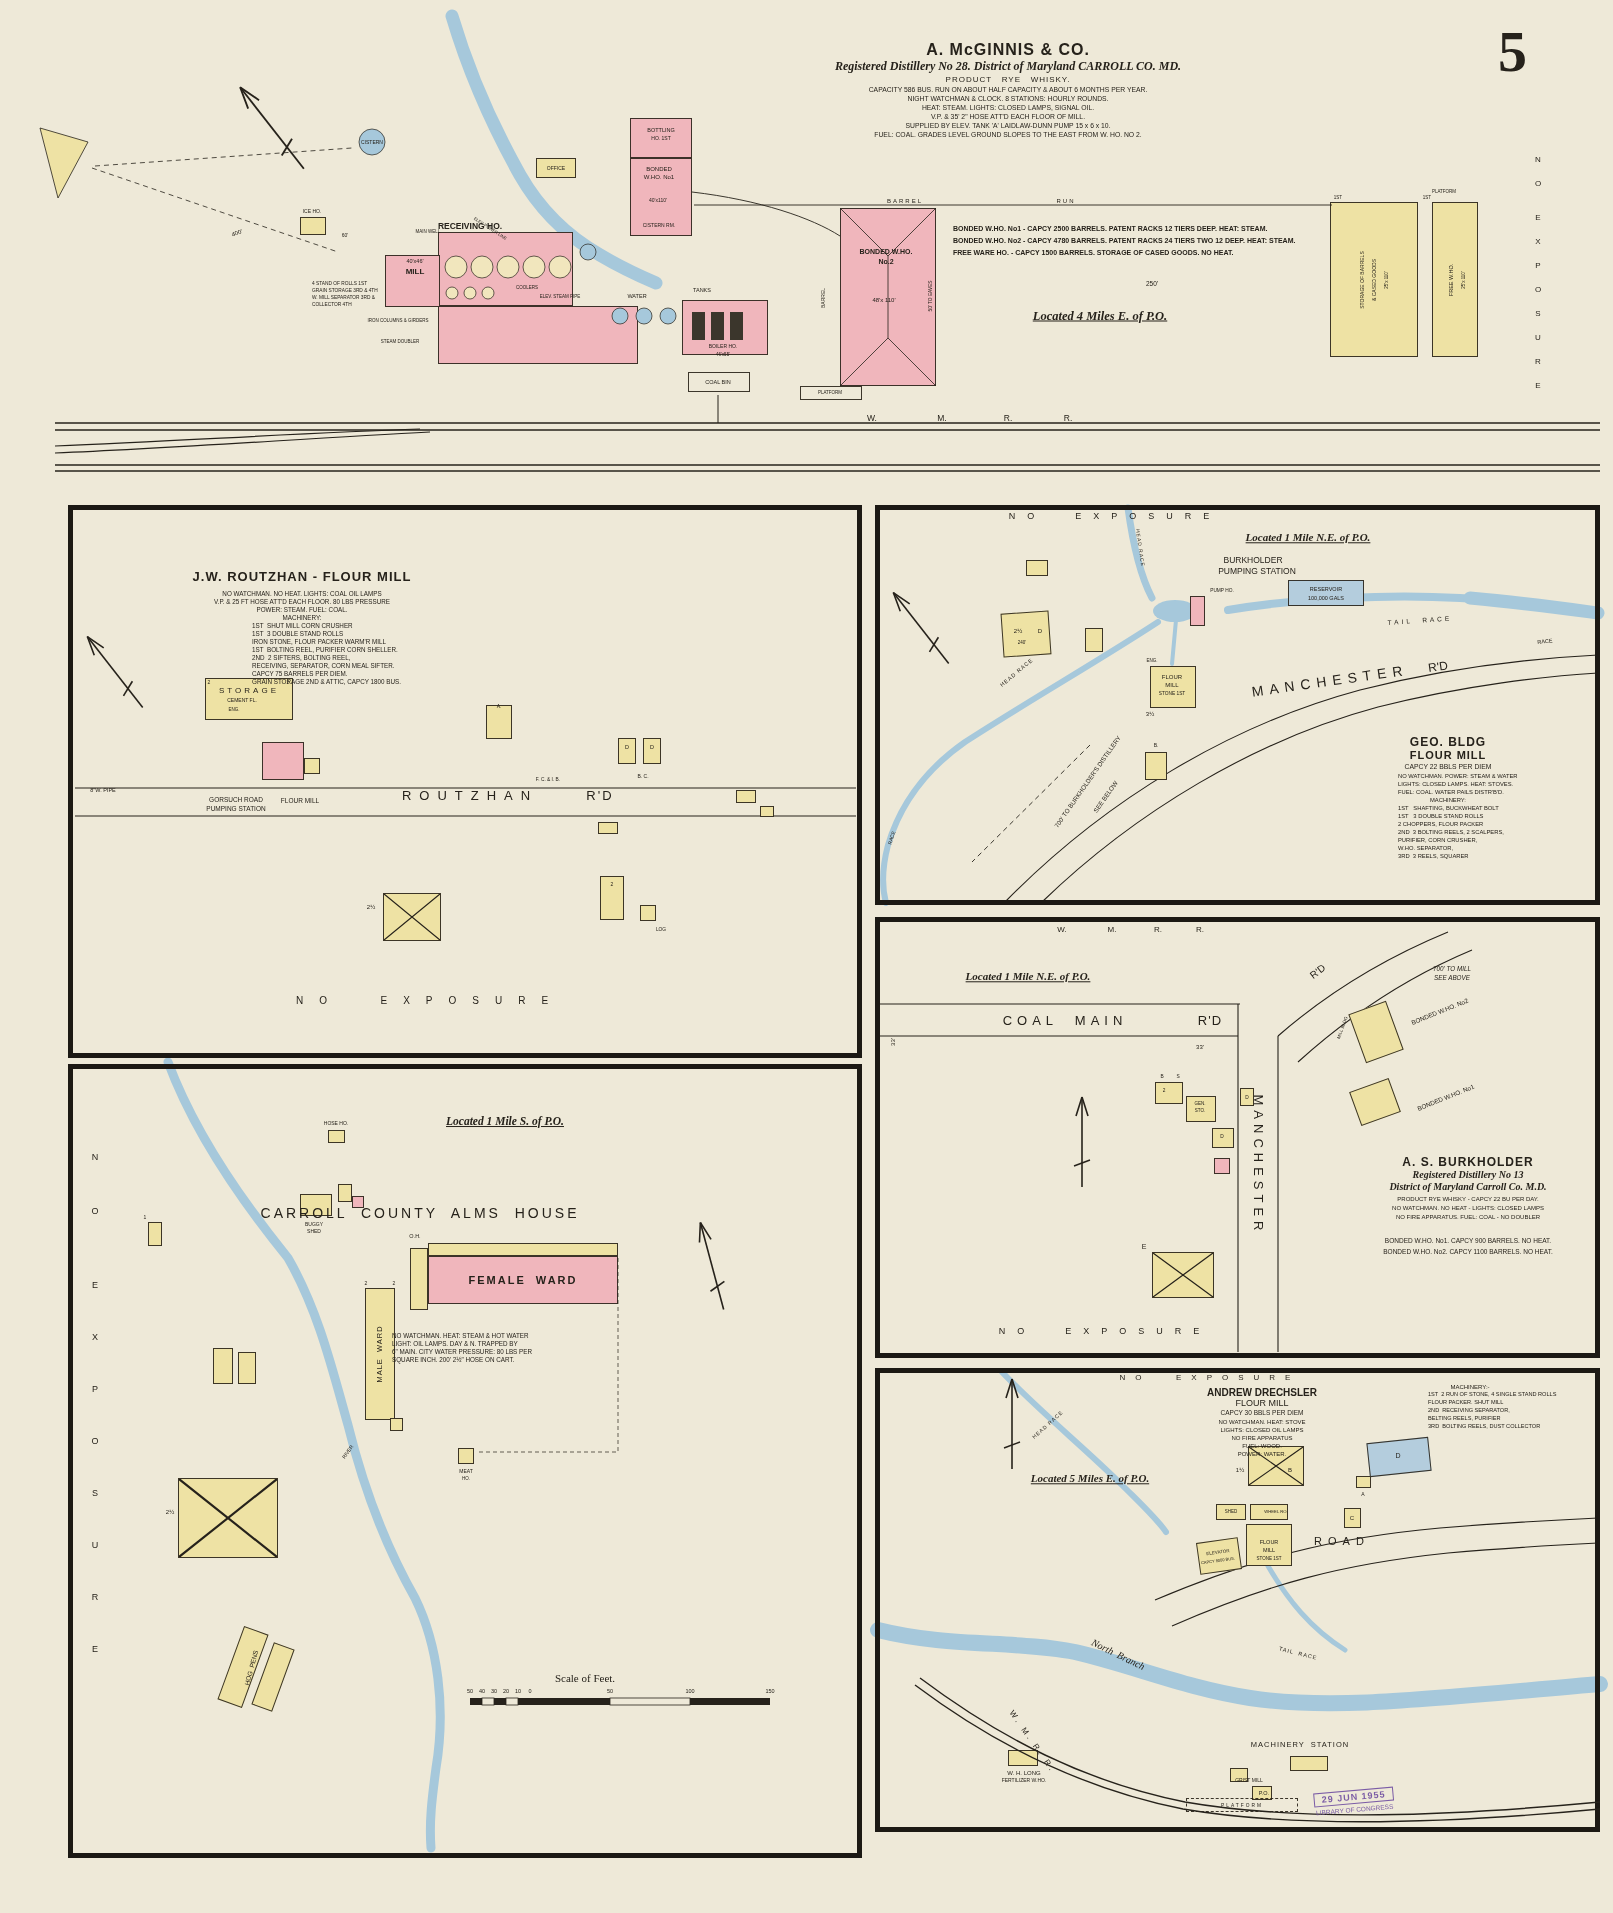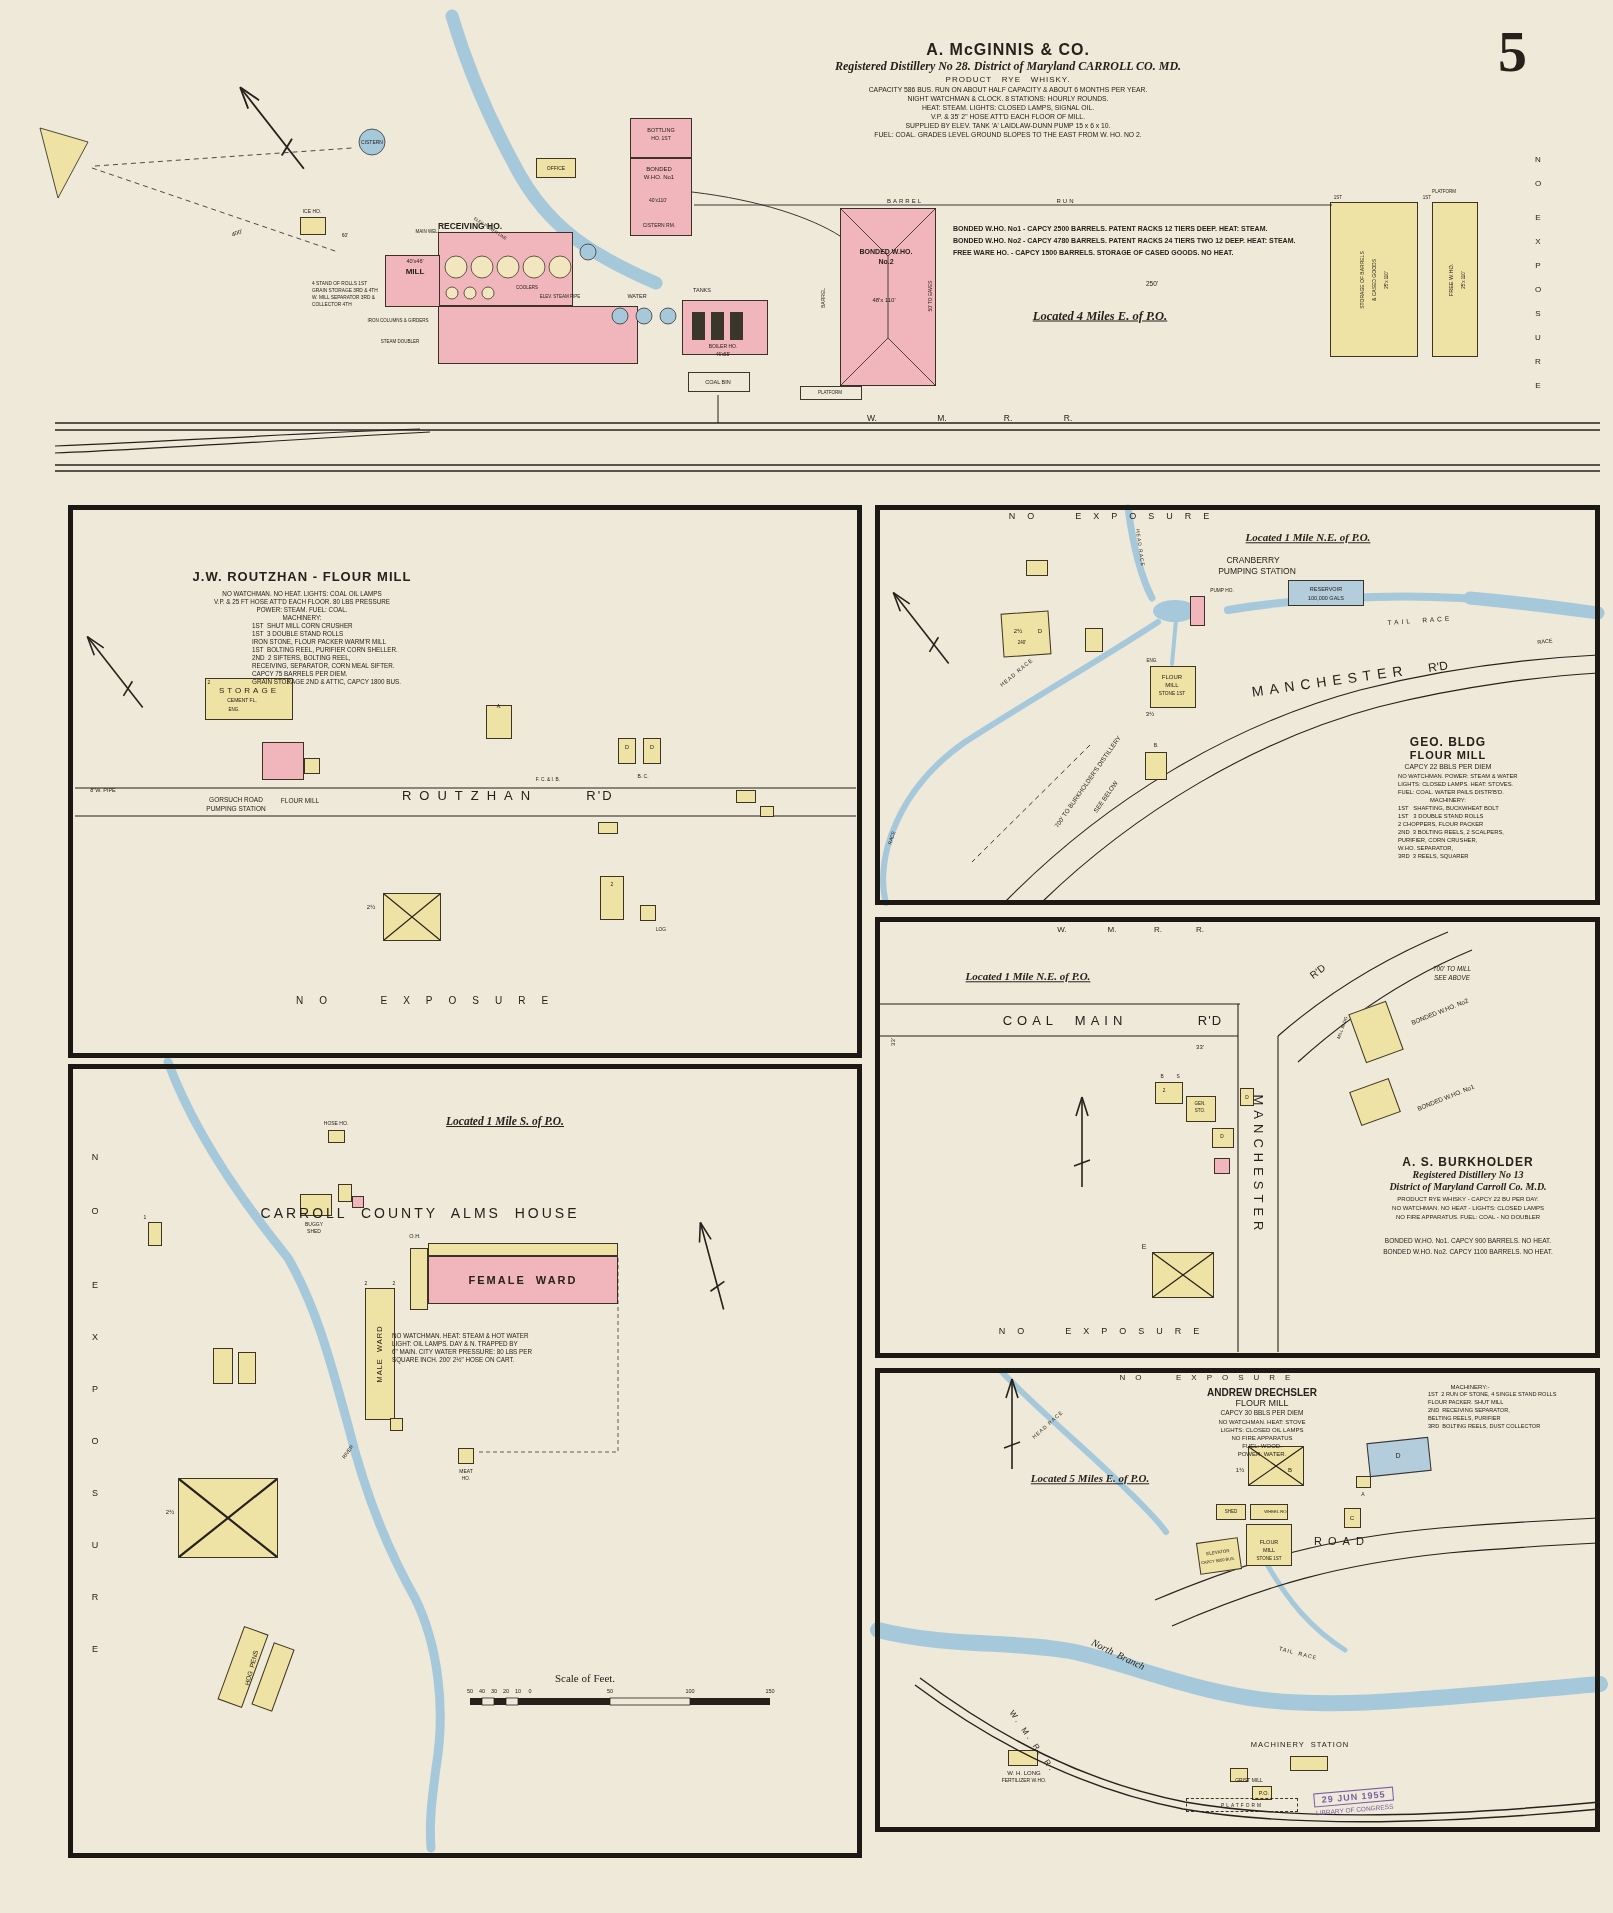--- a/index.html
+++ b/index.html
@@ -361,21 +361,21 @@
       <div class="lbl" style="left: 482px; top: 1692px; font-size: 5.5px; transform: translate(-50%, -50%);">40</div>
       <div class="lbl" style="left: 494px; top: 1692px; font-size: 5.5px; transform: translate(-50%, -50%);">30</div>
       <div class="lbl" style="left: 506px; top: 1692px; font-size: 5.5px; transform: translate(-50%, -50%);">20</div>
       <div class="lbl" style="left: 518px; top: 1692px; font-size: 5.5px; transform: translate(-50%, -50%);">10</div>
       <div class="lbl" style="left: 530px; top: 1692px; font-size: 5.5px; transform: translate(-50%, -50%);">0</div>
       <div class="lbl" style="left: 610px; top: 1692px; font-size: 5.5px; transform: translate(-50%, -50%);">50</div>
       <div class="lbl" style="left: 690px; top: 1692px; font-size: 5.5px; transform: translate(-50%, -50%);">100</div>
       <div class="lbl" style="left: 770px; top: 1692px; font-size: 5.5px; transform: translate(-50%, -50%);">150</div>
       <div class="lbl" style="left: 1115px; top: 517px; font-size: 9px; transform: translate(-50%, -50%); letter-spacing: 12px;">NO  EXPOSURE</div>
       <div class="lbl" style="left: 1308px; top: 538px; font-size: 11px; transform: translate(-50%, -50%); font-weight: bold; font-style: italic; text-decoration: underline; font-family: &quot;Liberation Serif&quot;, serif;">Located 1 Mile N.E. of P.O.</div>
-      <div class="lbl" style="left: 1253px; top: 560px; font-size: 8.5px; transform: translate(-50%, -50%);">CRANBERRY</div>
+      <div class="lbl" style="left: 1253px; top: 560px; font-size: 8.5px; transform: translate(-50%, -50%);">BURKHOLDER</div>
       <div class="lbl" style="left: 1257px; top: 571px; font-size: 8.5px; transform: translate(-50%, -50%);">PUMPING STATION</div>
       <div class="lbl" style="left: 1326px; top: 590px; font-size: 5.5px; transform: translate(-50%, -50%);">RESERVOIR</div>
       <div class="lbl" style="left: 1326px; top: 599px; font-size: 5.5px; transform: translate(-50%, -50%);">100,000 GALS</div>
       <div class="lbl" style="left: 1222px; top: 590px; font-size: 4.8px; transform: translate(-50%, -50%);">PUMP HO.</div>
       <div class="lbl" style="left: 1152px; top: 661px; font-size: 4.5px; transform: translate(-50%, -50%);">ENG.</div>
       <div class="lbl" style="left: 1172px; top: 677px; font-size: 6px; transform: translate(-50%, -50%);">FLOUR</div>
       <div class="lbl" style="left: 1172px; top: 685px; font-size: 6px; transform: translate(-50%, -50%);">MILL</div>
       <div class="lbl" style="left: 1172px; top: 693px; font-size: 4.8px; transform: translate(-50%, -50%);">STONE 1ST</div>
       <div class="lbl" style="left: 1150px; top: 714px; font-size: 6px; transform: translate(-50%, -50%);">3½</div>
       <div class="lbl" style="left: 1018px; top: 631px; font-size: 6px; transform: translate(-50%, -50%);">2½</div>

